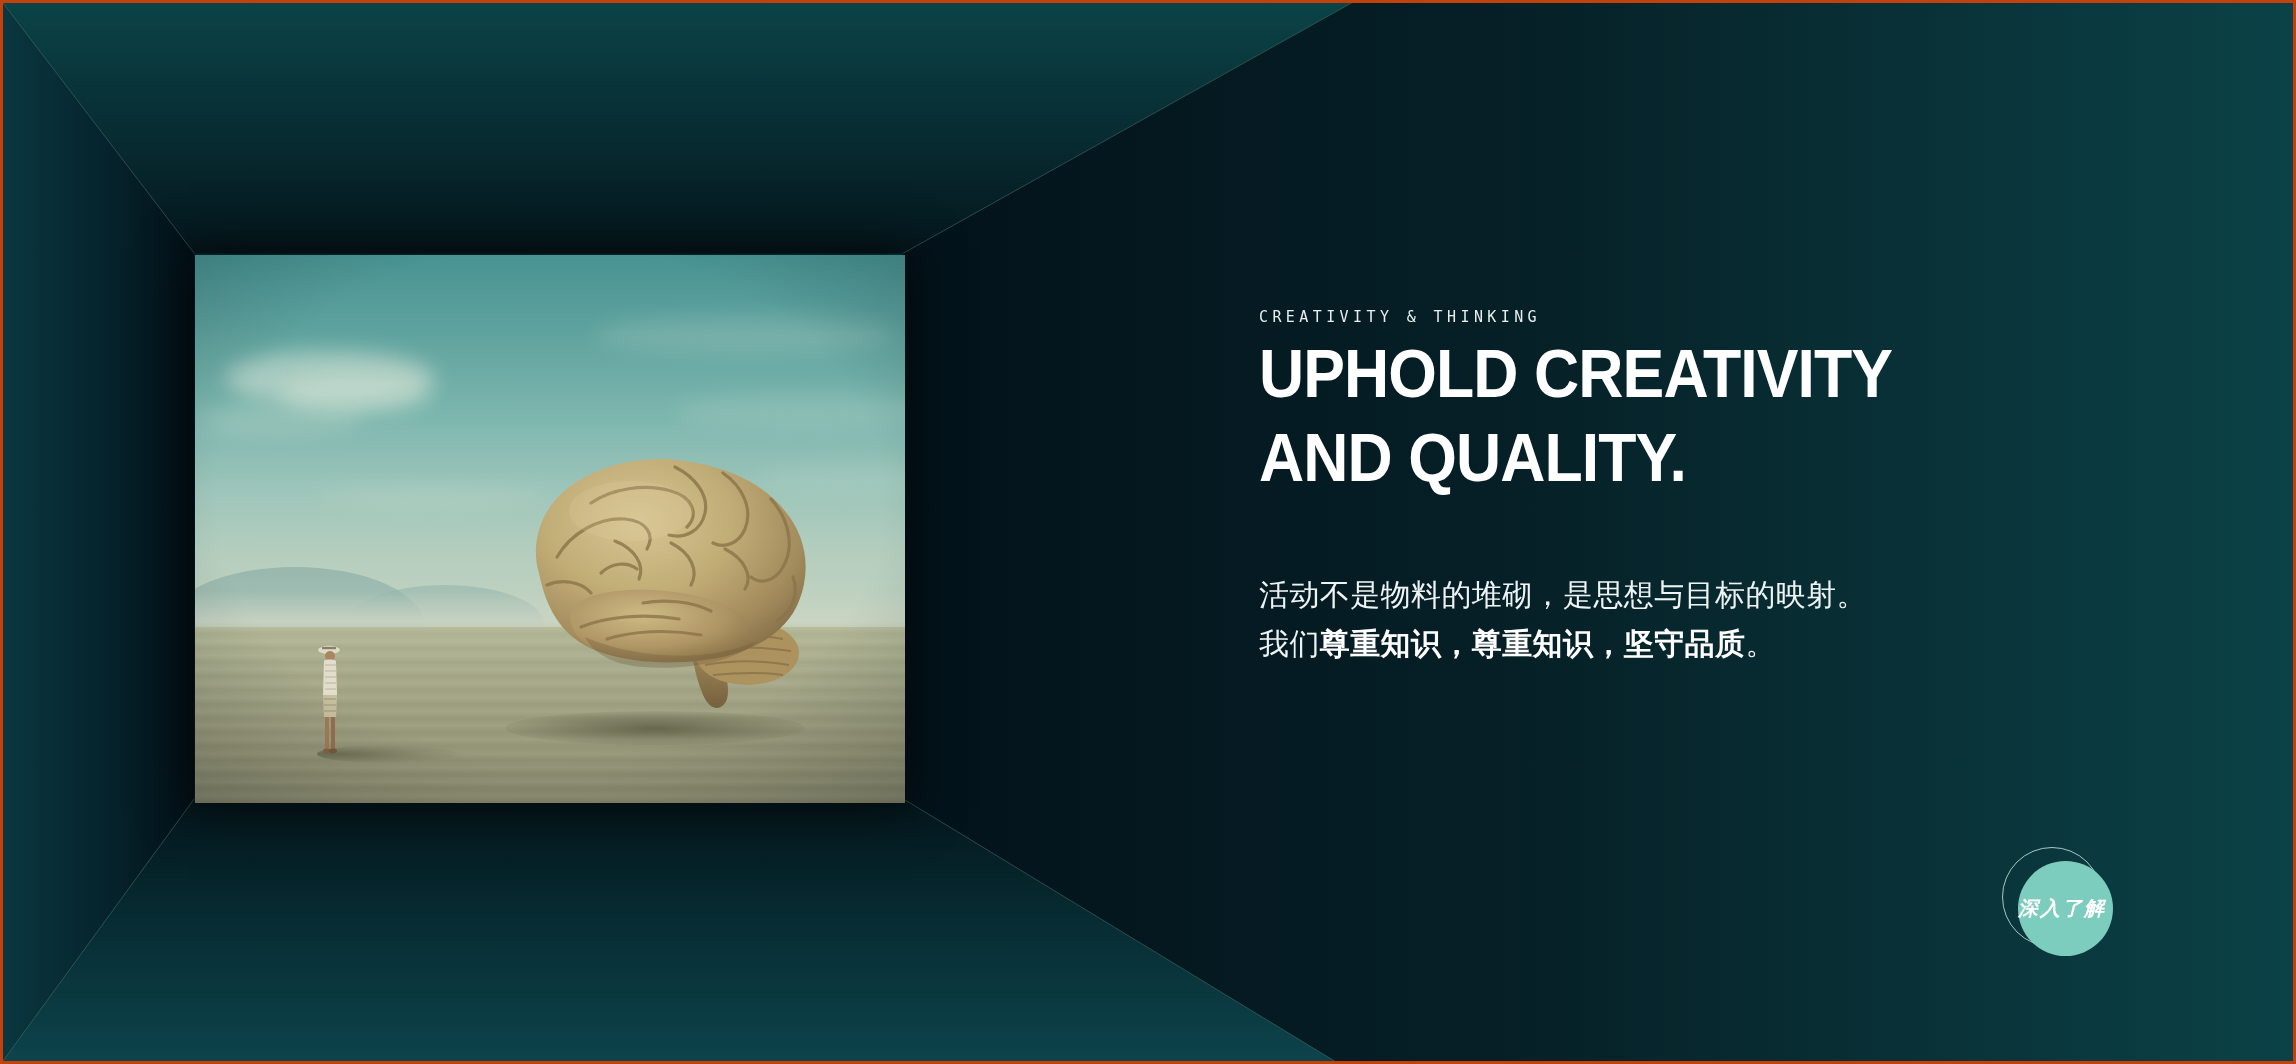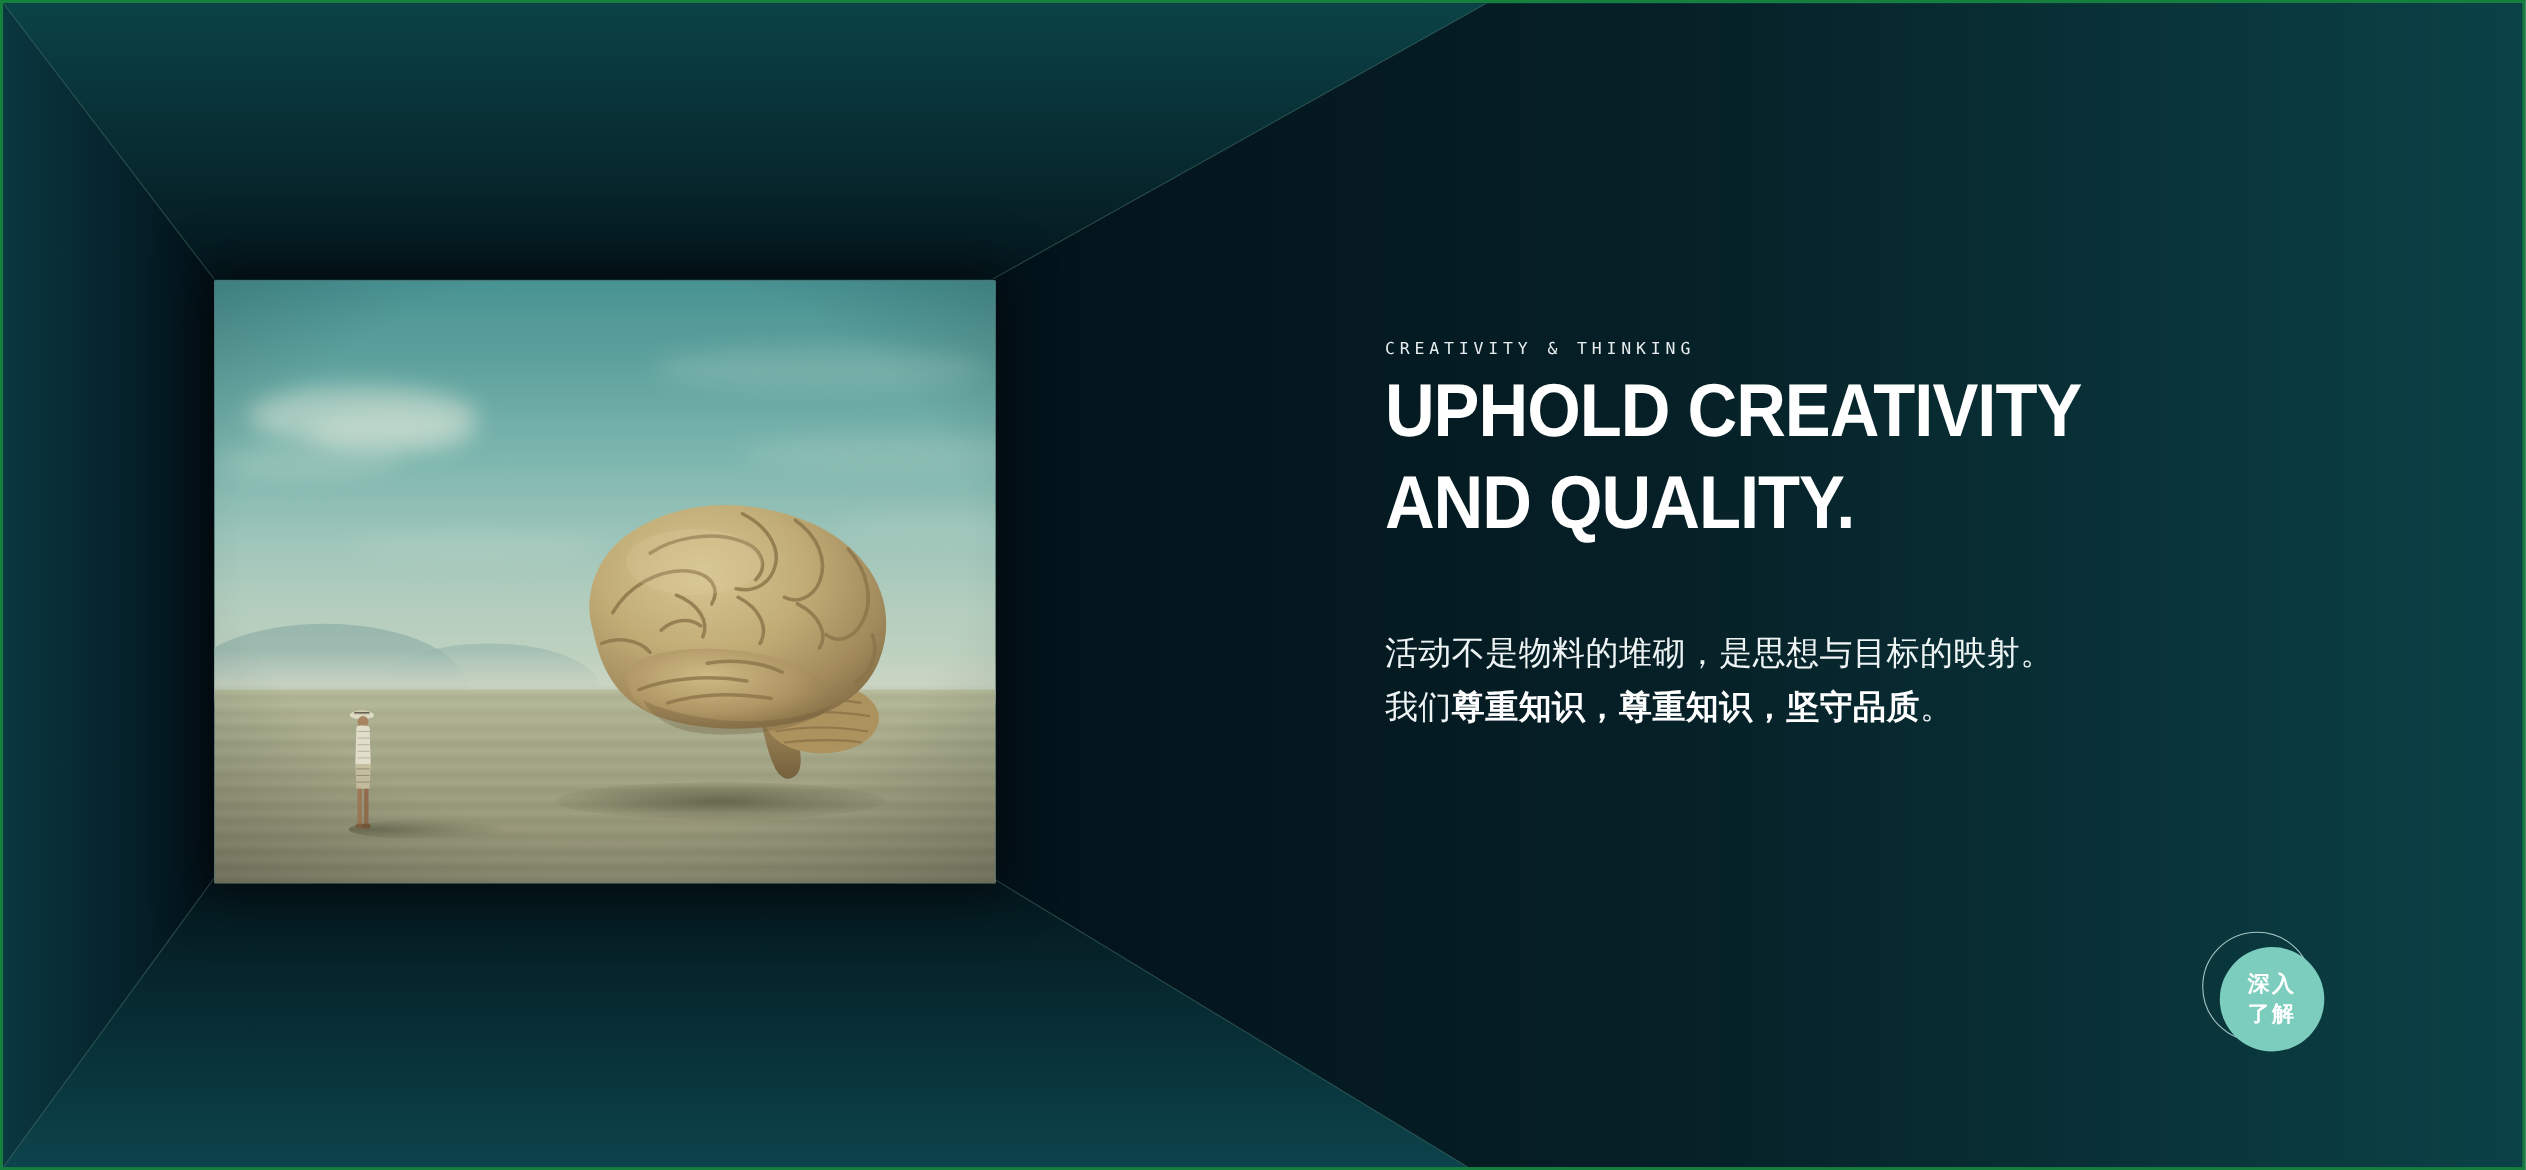--- a/index.html
+++ b/index.html
@@ -9,21 +9,21 @@
     width:2296px; height:1064px;
     overflow:hidden;
     font-family:"Liberation Sans", sans-serif;
   }
 
   
   #hero-section{
     position:relative;
     width:2296px; height:1064px;
     background:#0d4146;
-    border:3px solid #15803d;
+    border:3px solid #c2410c;
     overflow:hidden;
   }
 
   
   .bg-base{
     position:absolute; inset:0;
     background:
       radial-gradient(ellipse 70% 90% at 78% 50%, #0c464b 0%, #0a3a40 45%, #093036 100%),
       linear-gradient(90deg,#0d4448 0%, #0a3439 35%, #093036 60%, #0b4146 100%);
   }
@@ -206,27 +206,28 @@
     position:absolute;
     left:20px; top:18px;
     width:95px; height:95px;
     border-radius:50%;
     background:#7ccdbd;
   }
   .cta-label{
     position:absolute;
     left:20px; top:18px;
     width:95px; height:95px;
-    display:flex; flex-direction:column;
-    align-items:center; justify-content:center;
+    display:flex; flex-direction:row;
+    align-items:center; justify-content:flex-start;
     color:#ffffff;
     font-size:20px;
     font-weight:700;
     line-height:1.32;
     letter-spacing:2px;
+    font-style:italic;
   }
   .cta-label span{ display:block; white-space:nowrap; }
 </style>
 </head>
 <body>
 
 <div id="hero-section">
 
   <div class="bg-base"></div>
 

